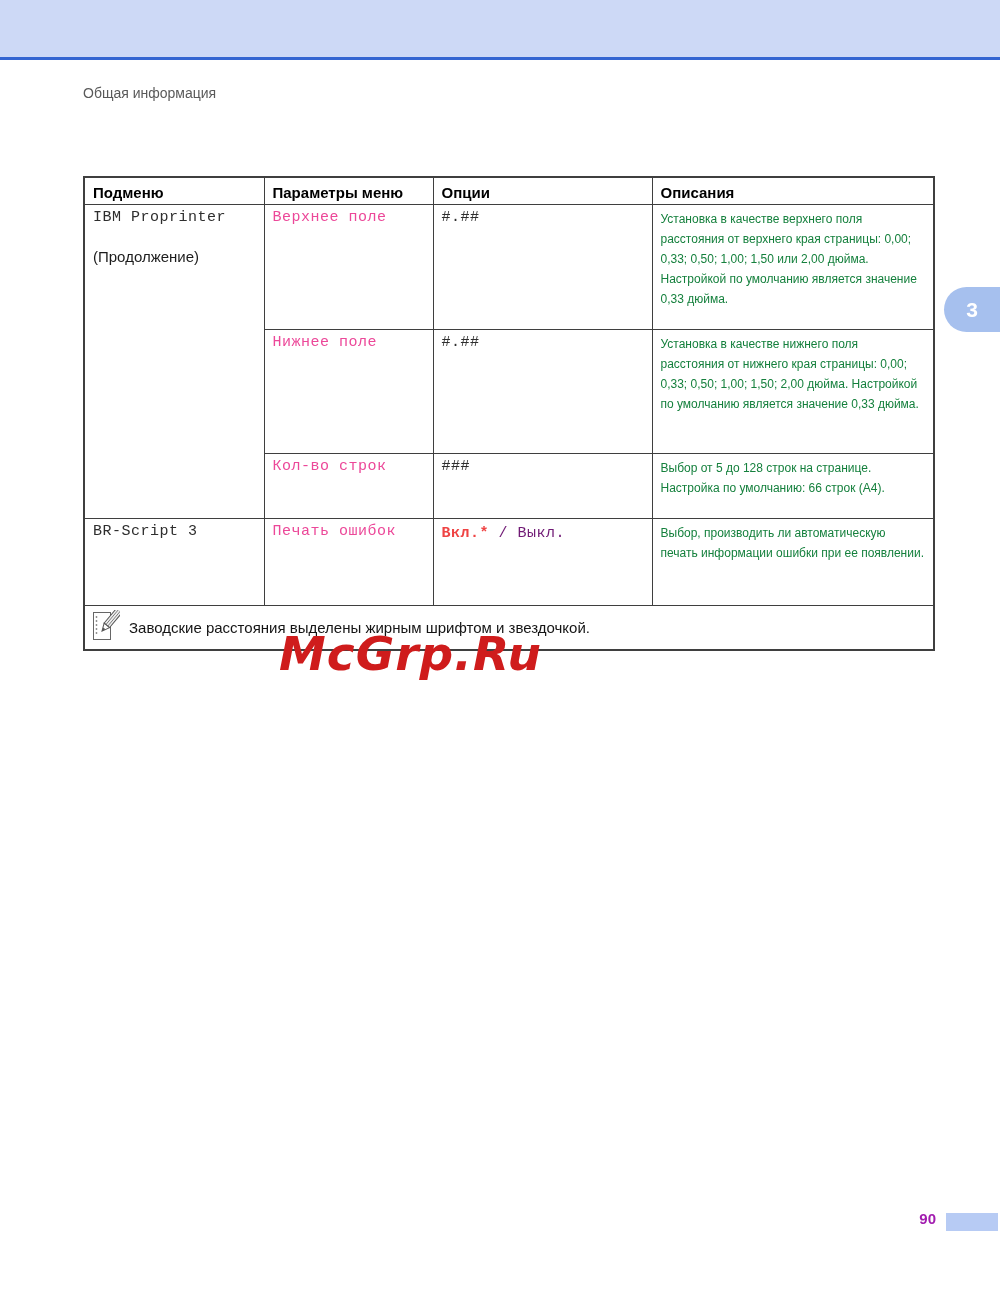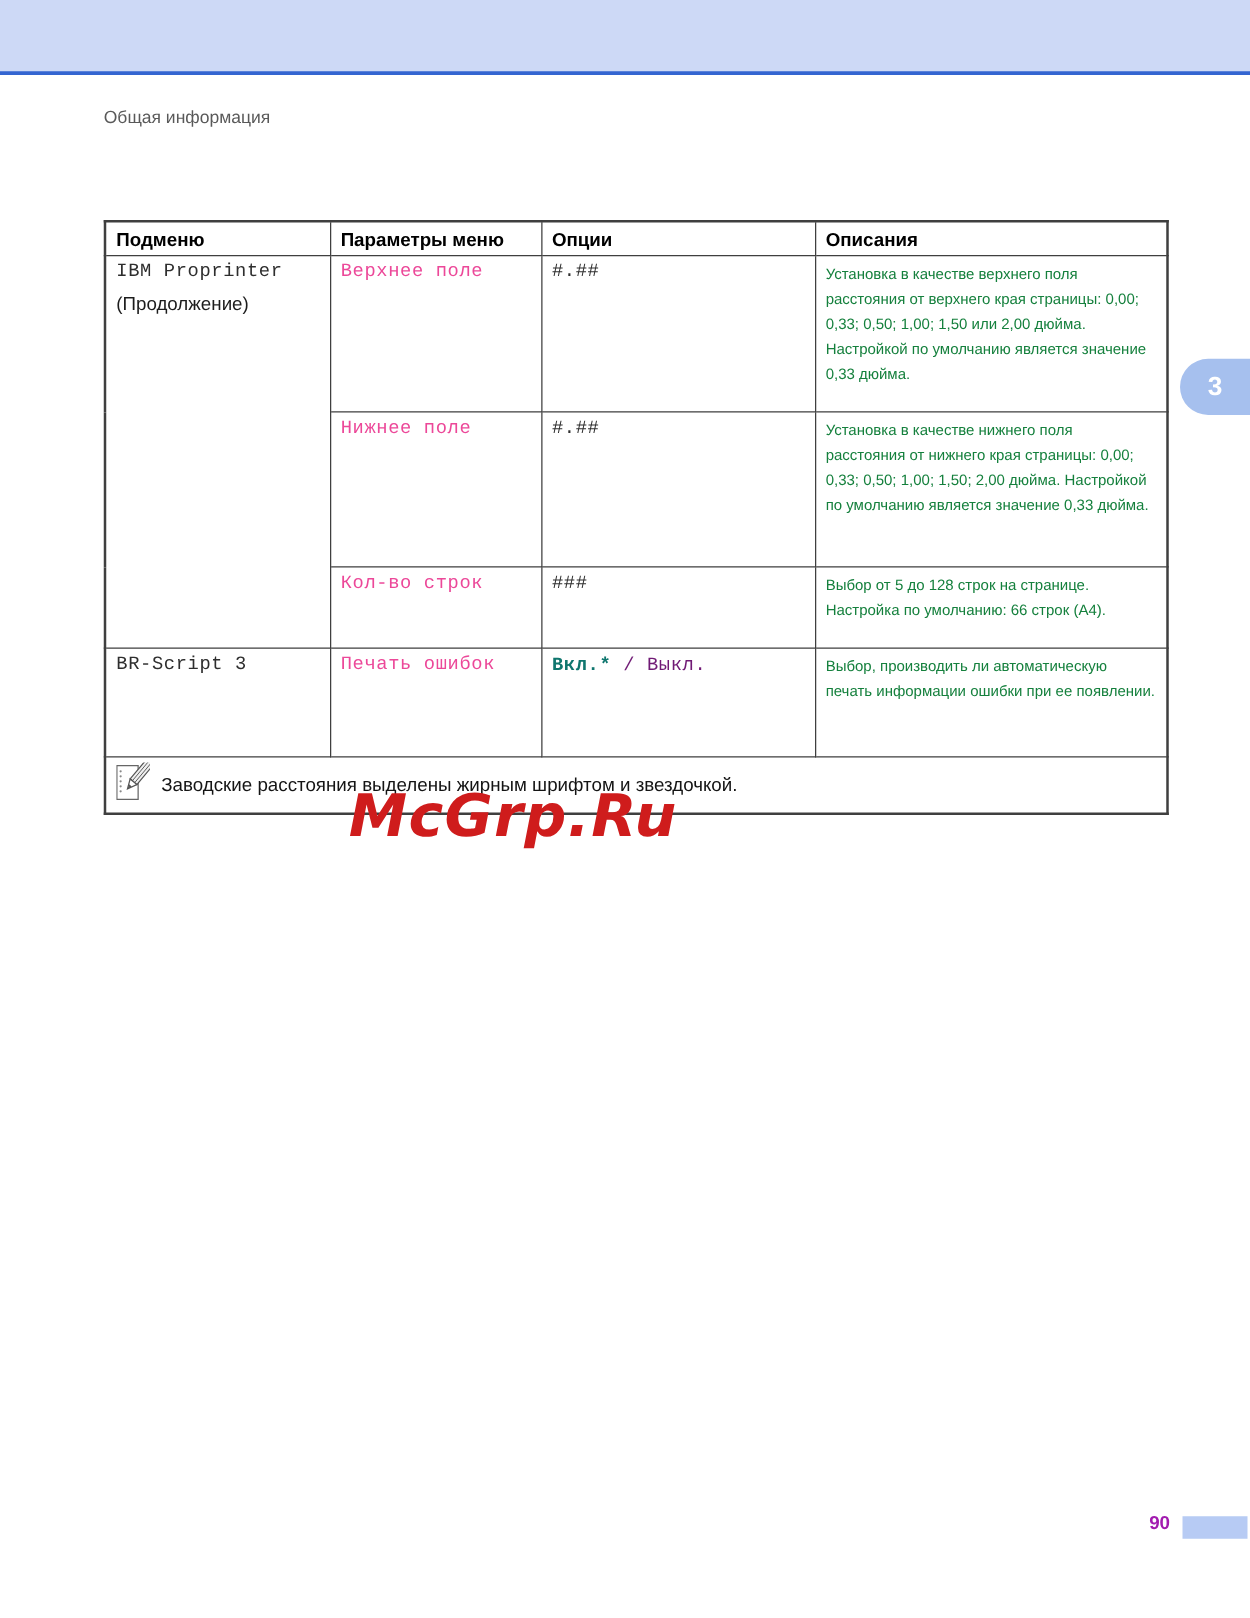--- a/index.html
+++ b/index.html
@@ -31,26 +31,26 @@
     font-size:15px;font-weight:bold;color:#000000;height:17px;
     padding-top:6px;padding-bottom:3px;
   }
   .mono{
     font-family:"Liberation Mono","DejaVu Sans Mono",monospace;
     font-size:15px;color:#2e2e2e;letter-spacing:0.5px;
   }
   .param{color:#ec4899;}
   .submenu-note{
     font-family:"Liberation Sans",sans-serif;font-size:15px;color:#1c1c1c;
-    margin-top:9px;letter-spacing:0;
+    margin-top:22px;letter-spacing:0;
   }
   .desc{
     font-size:12px;line-height:20px;color:#15803d;
   }
-  .opt-bold{font-weight:bold;color:#0f766e;}
+  .opt-bold{font-weight:bold;color:#ef4444;}
   .opt-rest{color:#701a75;}
   td.note-cell{
     padding:3px 8px;vertical-align:middle;
   }
   .note-inner{display:flex;align-items:center;gap:9px;}
   .note-text{font-size:15px;color:#141414;}
   .watermark{
     position:absolute;left:0;top:626px;width:821px;text-align:center;
     font-family:"DejaVu Sans",sans-serif;font-style:italic;font-weight:bold;
     font-size:47px;color:#cf1c1c;letter-spacing:1px;

